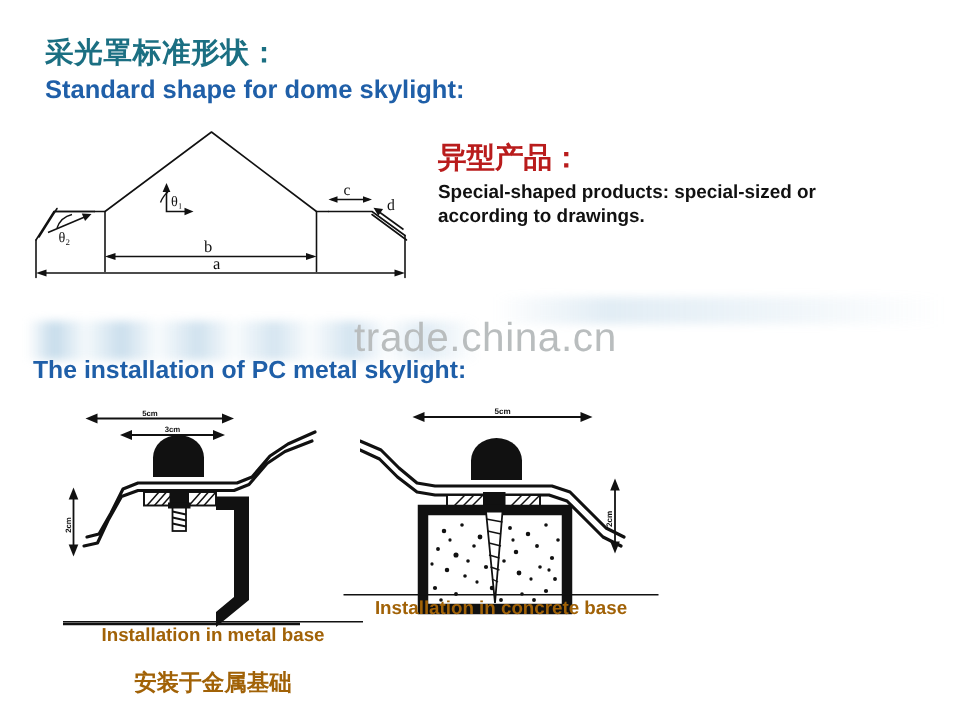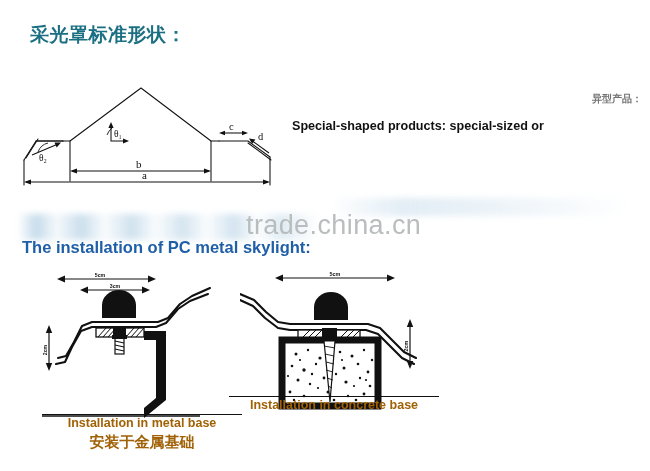--- a/index.html
+++ b/index.html
@@ -51,48 +51,46 @@
   }
 
   
   .note {
     position: absolute;
     left: 292px;
     top: 92px;
     width: 350px;
   }
   .note-cn-title {
-    font-size: 10px;
-    font-weight: bold;
-    color: #737373;
+    font-size: 19px;
+    font-weight: bold;
+    color: #b91c1c;
     line-height: 1.45;
     white-space: nowrap;
-    text-align: right;
   }
   .note-cn-body {
     font-size: 13.5px;
     color: #1a1a1a;
     line-height: 1.5;
     white-space: nowrap;
   }
   .note-en {
-    margin-top: 11px;
     font-size: 12.6px;
     font-weight: bold;
     color: #111111;
     line-height: 1.33;
   }
 
   
   .svg-abs { position: absolute; display: block; }
 
   
   .watermark {
     position: absolute;
-    left: 246px;
+    left: 236px;
     top: 210px;
     font-size: 27px;
     color: #b9bdbe;
     font-family: "Liberation Sans", sans-serif;
     letter-spacing: 0.4px;
     white-space: nowrap;
     pointer-events: none;
   }
   .wm-band {
     position: absolute;
@@ -140,33 +138,34 @@
   }
   .cap-en {
     font-size: 12.5px;
     font-weight: bold;
     white-space: nowrap;
   }
   .cap-cn {
     font-size: 15px;
     font-weight: bold;
     white-space: nowrap;
-    margin-top: 3px;
+    margin-top: 16px;
   }
   .cap-rule {
     border-top: 1.6px solid #111;
     margin-bottom: 1px;
   }
 </style>
 </head>
 <body>
 
 <div id="page">
 
   <div class="title-cn">采光罩标准形状：</div>
+  <div class="title-en">Standard shape for dome skylight:</div>
 
   <svg class="svg-abs" style="left:8px; top:78px;" width="278" height="118" viewBox="0 0 278 118">
     <g fill="none" stroke="#111111" stroke-width="1.05" stroke-linecap="round" stroke-linejoin="round">
 
       <path d="M 16 82 L 28 63 L 55 63"></path>
       <path d="M 55 63 L 62 63 L 133 10 L 203 63 L 211 63"></path>
 
       <path d="M 28 63 L 55 63"></path>
       <path d="M 18 80 L 30 61"></path>
 
@@ -222,20 +221,21 @@
       <line x1="243" y1="62" x2="261" y2="75"></line>
     </g>
     <polygon points="241,60.5 247.4,61.4 244.2,65.8" fill="#111111"></polygon>
     <text x="250" y="62" font-family="'Liberation Serif', serif" font-size="10.5" fill="#111111">d</text>
   </svg>
 
   <div class="note">
     <div class="note-cn-title">异型产品：</div>
     <div class="note-en">
       <div>Special-shaped products: special-sized or</div>
+      <div>according to drawings.</div>
     </div>
   </div>
 
   <div class="wm-band"></div>
   <div class="wm-band2"></div>
   <div class="watermark">trade.china.cn</div>
 
   <div class="title-en2">The installation of PC metal skylight:</div>
 
   <svg class="svg-abs" style="left:40px; top:268px;" width="205" height="150" viewBox="0 0 205 150">

